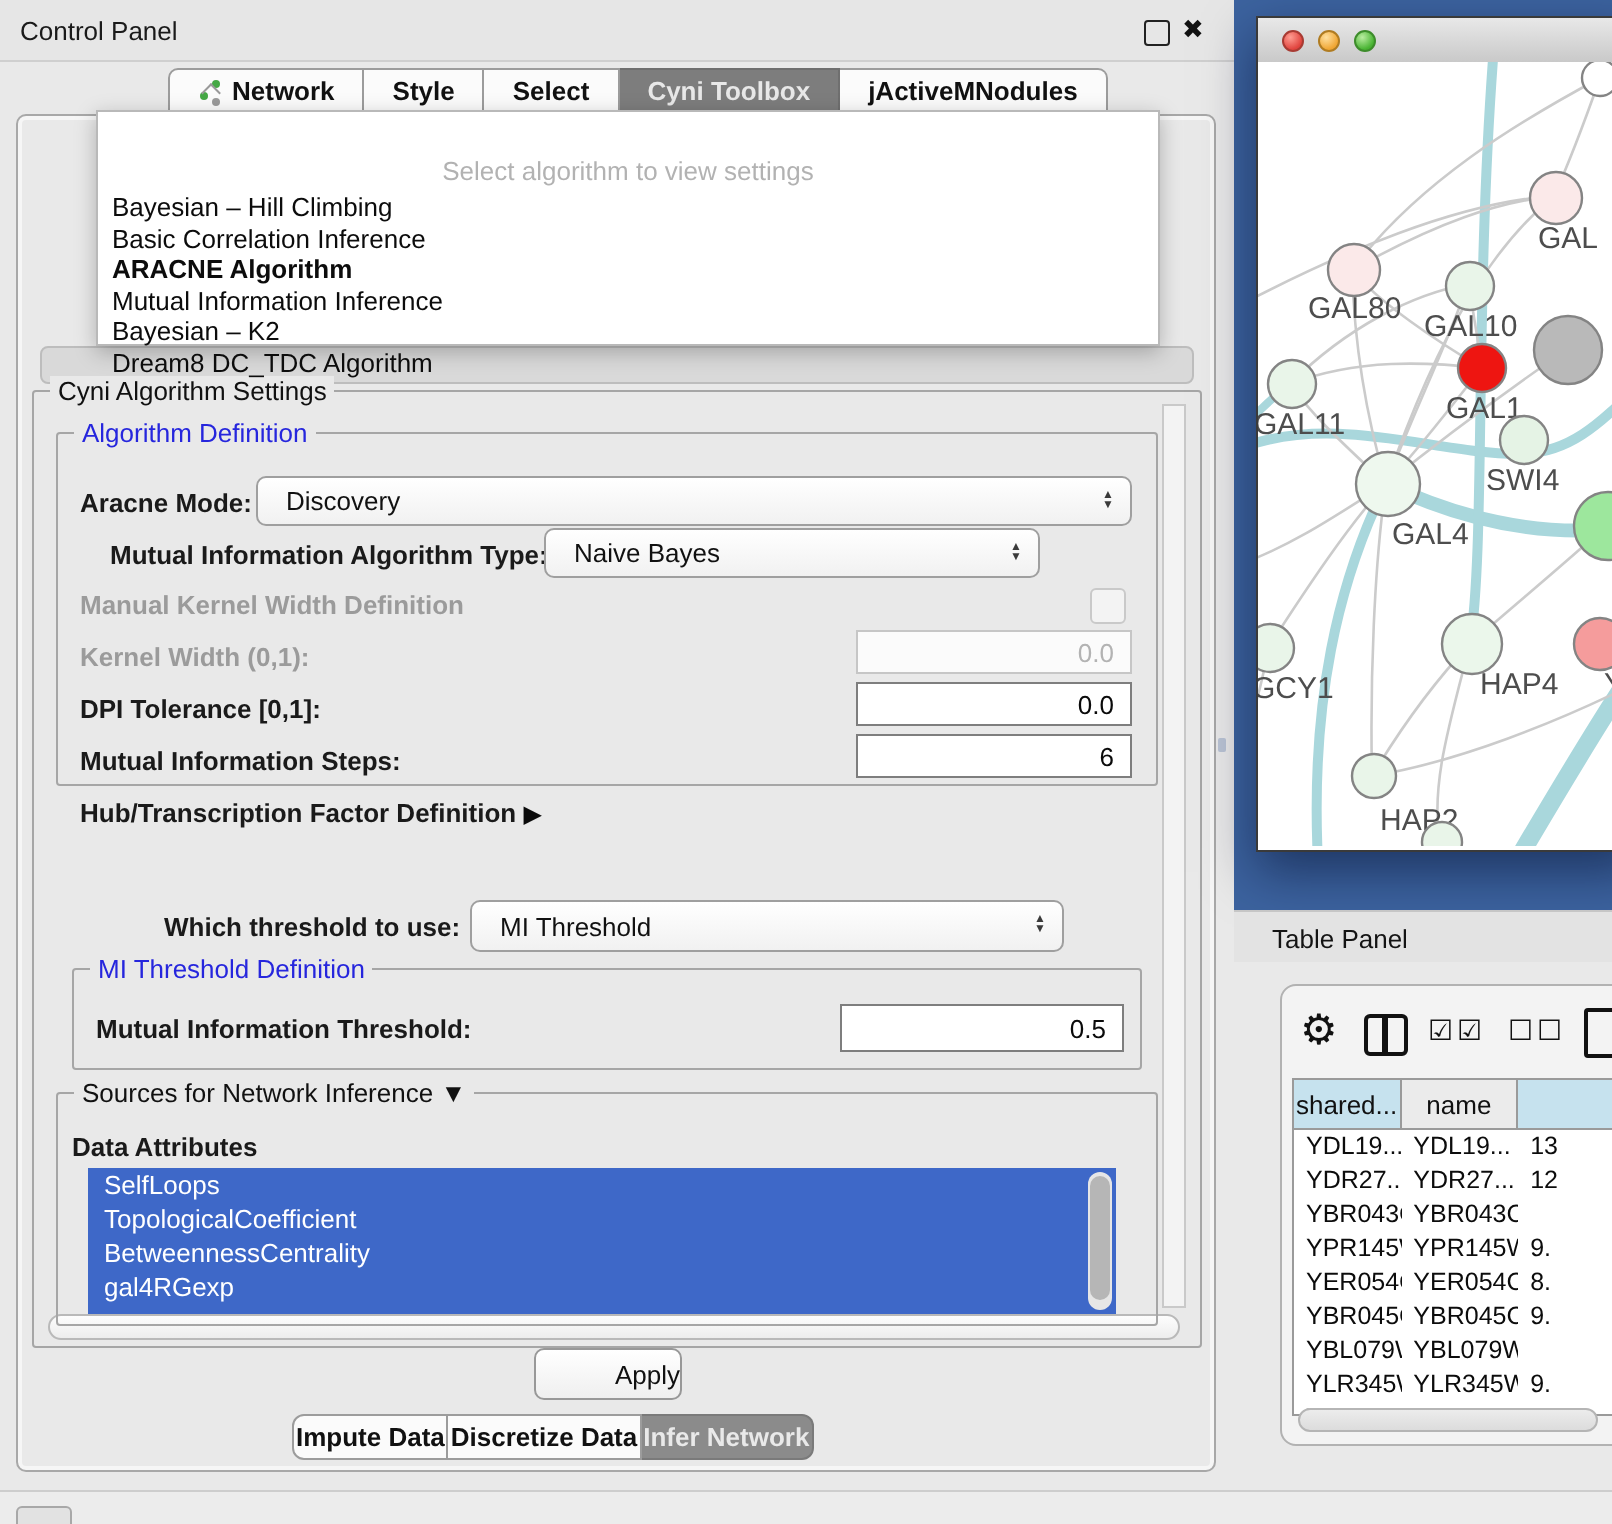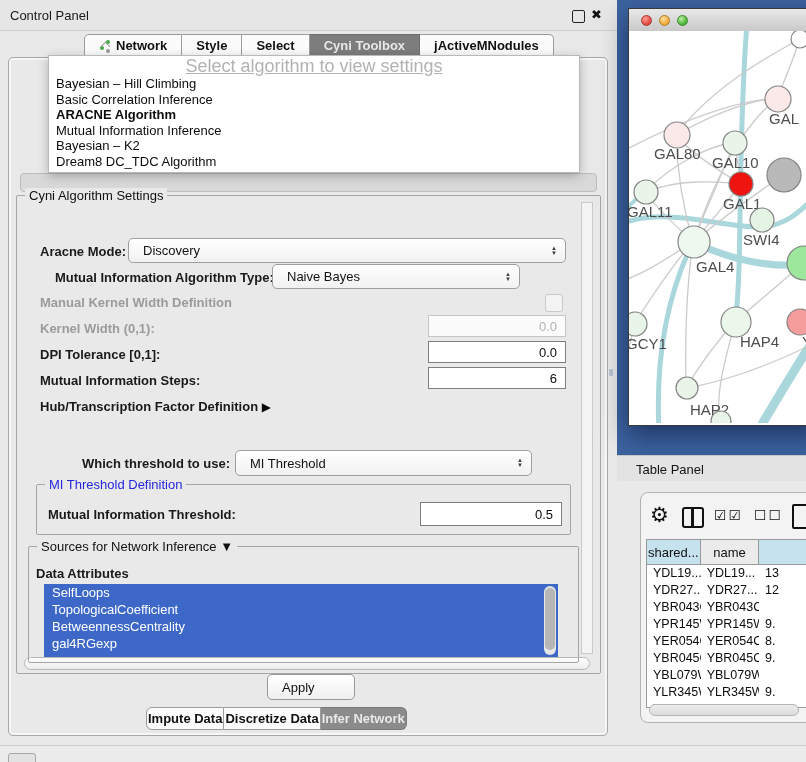--- a/index.html
+++ b/index.html
@@ -23,21 +23,21 @@
   .net-icon::before{content:"";position:absolute;left:1px;top:6px;width:4px;height:4px;border-radius:50%;
        background:#45a845;box-shadow:6px -6px 0 #45a845,6px 3px 0 #9a9a9a;}
   .net-icon::after{content:"";position:absolute;left:3px;top:3px;width:6px;height:6px;
        border-left:1px solid #999;border-top:1px solid #999;transform:rotate(45deg);}
   
   .panel-outer{left:8px;top:57px;width:598px;height:677px;border:1px solid #a8a8a8;border-radius:5px;
        box-shadow:inset 0 0 0 2px #f6f6f6;}
   
   .popup{left:48px;top:55px;width:530px;height:116px;background:#fff;border:1px solid #b9b9b9;
        box-shadow:0 3px 10px rgba(0,0,0,.25);z-index:50;}
-  .popup .ph{height:20px;line-height:20px;text-align:center;color:#b2b2b2;font-size:18px;margin-top:0;text-decoration:underline;}
+  .popup .ph{height:20px;line-height:20px;text-align:center;color:#b2b2b2;font-size:13px;margin-top:20px;}
   .dd-item{height:15.5px;line-height:15.5px;padding-left:7px;font-size:13px;color:#0c0c0c;white-space:nowrap;}
   .dd-item.bold{font-weight:bold;}
   .behind-bar{left:20px;top:173px;width:575px;height:17px;background:#d9d9d9;border:1px solid #bdbdbd;border-radius:4px;z-index:1;}
   
   .group{position:absolute;border:1px solid #a6a6a6;border-radius:2px;}
   .legend{position:absolute;top:-8px;left:8px;background:#e9e9e9;padding:0 4px;font-size:13px;color:#111;white-space:nowrap;z-index:2;}
   .legend.blue{color:#2626dd;}
   .legend.green{color:#35d435;}
   .lbl{position:absolute;font-size:13px;font-weight:bold;color:#1a1a1a;white-space:nowrap;}
   .lbl.dim{color:#9b9b9b;}
@@ -54,21 +54,21 @@
   
   .attr-list{left:44px;top:584px;width:514px;height:73px;background:#fff;overflow:hidden;}
   .attr-item{height:17px;line-height:17px;background:#3e68c8;color:#fff;font-size:13px;padding-left:8px;}
   .attr-partial{height:6px;background:#3e68c8;}
   .attr-scroll{left:544px;top:586px;width:12px;height:69px;background:#e6e6e6;border-radius:6px;}
   .attr-thumb{position:absolute;left:1px;top:2px;width:10px;height:62px;background:#b6b6b6;border-radius:5px;}
   .hub-arrow{font-size:12px;color:#0a0a0a;}
   
   .apply-btn{left:267px;top:674px;width:72px;height:24px;background:linear-gradient(#ffffff,#efefef);
        border:1px solid #989898;border-radius:5px;font-size:13px;color:#111;
-       display:flex;align-items:center;justify-content:flex-start;padding-left:14px;}
+       display:flex;align-items:center;justify-content:flex-end;}
   .bottom-tabs{left:146px;top:707px;height:23px;display:flex;z-index:5;}
   .btab{height:21px;line-height:21px;padding:0 1px;border:1px solid #9c9c9c;border-left:none;background:#fbfbfb;
        font-size:13px;font-weight:bold;color:#111;}
   .btab:first-child{border-left:1px solid #9c9c9c;border-radius:6px 0 0 6px;}
   .btab:last-child{border-radius:0 6px 6px 0;}
   .btab.selected{background:#8b8b8b;color:#e9e9e9;border-color:#7a7a7a;}
   
   .desktop{left:617px;top:0;width:189px;height:457px;background:#3c639f;}
   .splitter-dot{left:609px;top:369px;width:4px;height:7px;background:#b9c3d4;border-radius:1px;}
   .net-window{left:628px;top:8px;width:190px;height:416px;background:#fff;border:1px solid #3a3a3a;
@@ -149,20 +149,23 @@
         <div class="dd-item">Dream8 DC_TDC Algorithm</div>
       </div>
   </div>
 
   <div class="group" style="left:16px;top:195px;width:583px;height:477px;">
     <span class="legend">Cyni Algorithm Settings</span>
   </div>
   <div class="abs vscroll"></div>
   <div class="abs hscroll"></div>
 
+  <div class="group" style="left:28px;top:216px;width:549px;height:175px;">
+    <span class="legend blue">Algorithm Definition</span>
+  </div>
   <span class="lbl" style="left:40px;top:244px;">Aracne Mode:</span>
   <div class="combo" style="left:128px;top:238px;width:438px;height:25px;">
     <span>Discovery</span>
     <span class="arrows">
       <span>▲</span>
         <span>▼</span>
     </span>
   </div>
   <span class="lbl" style="left:40px;top:270px;padding-left:15px;">Mutual Information Algorithm Type:</span>
   <div class="combo" style="left:272px;top:264px;width:248px;height:25px;">

